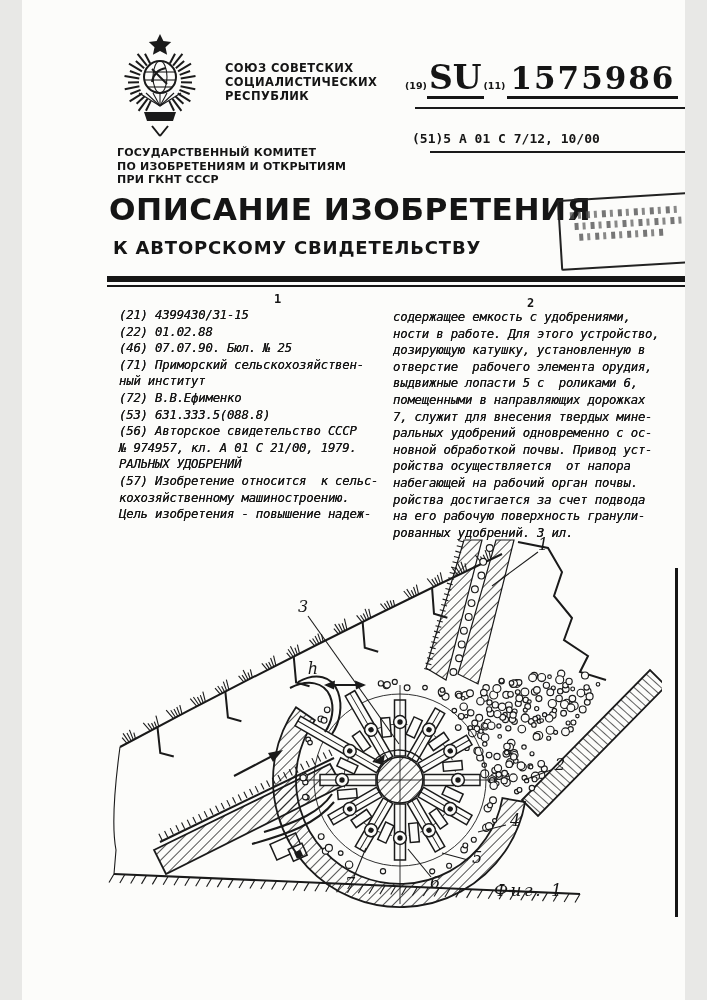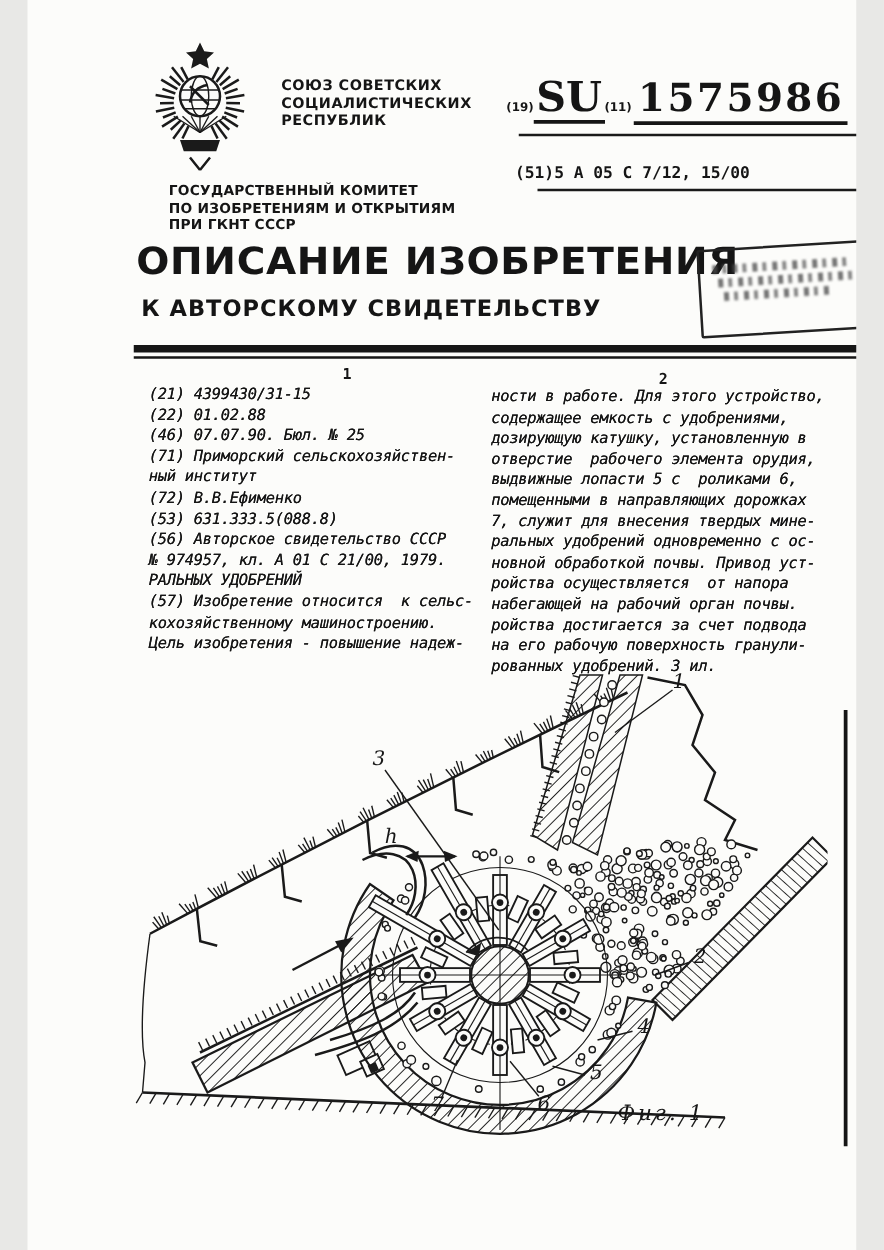--- a/index.html
+++ b/index.html
@@ -2,21 +2,21 @@
 <html><head>
 <meta charset="utf-8">
 <style>
   html,body{margin:0;padding:0;background:#e8e8e6;}
   .page{position:relative;width:663px;height:1000px;margin:0 auto;background:#fcfcfa;color:#151515;
         font-family:"DejaVu Sans",sans-serif;overflow:hidden;}
   .abs{position:absolute;}
 
   
   .union{left:203px;top:61px;font-size:11.5px;font-weight:bold;line-height:14px;letter-spacing:.4px;}
-  .committee{left:113px;top:146px;font-size:11px;font-weight:bold;line-height:13.5px;letter-spacing:.2px;}
+  .committee{left:95px;top:146px;font-size:11px;font-weight:bold;line-height:13.5px;letter-spacing:.2px;}
 
   
   .hdr{left:383px;top:60px;width:317px;height:50px;display:flex;align-items:baseline;white-space:nowrap;}
   .code-small{font-size:9.5px;font-weight:bold;}
   .hdr-su{font-family:"DejaVu Serif",serif;font-size:33px;font-weight:bold;border-bottom:3.5px solid #151515;line-height:36px;padding:0 2px;}
   .hdr-num{font-family:"DejaVu Serif",serif;font-size:31px;font-weight:bold;letter-spacing:2px;border-bottom:3px solid #151515;line-height:36px;padding:0 3px;margin-left:2px;}
   .hdr-kind{font-size:26px;font-weight:bold;margin-left:26px;letter-spacing:2px;}
   .hdr-rule{left:393px;top:107px;width:306px;height:2px;background:#1a1a1a;}
   .ipc-row{left:390px;top:131px;font-family:"DejaVu Sans Mono",monospace;font-size:13px;font-weight:bold;white-space:pre;}
   .ipc-rule{left:408px;top:151px;width:292px;height:1.8px;background:#1a1a1a;}
@@ -126,21 +126,21 @@
   </div>
 
   <div class="abs hdr">
     <span class="code-small">(19)</span>
     <span class="hdr-su">SU</span>
     <span class="code-small">(11)</span>
     <span class="hdr-num">1575986</span>
     <span class="hdr-kind">A 1</span>
   </div>
   <div class="abs hdr-rule"></div>
-  <div class="abs ipc-row">(51)5 A 05 C 7/12, 15/00</div>
+  <div class="abs ipc-row">(51)5 A 01 C 7/12, 10/00</div>
   <div class="abs ipc-rule"></div>
 
   <div class="abs doc-title">ОПИСАНИЕ ИЗОБРЕТЕНИЯ</div>
   <div class="abs doc-subtitle">К АВТОРСКОМУ СВИДЕТЕЛЬСТВУ</div>
 
   <div class="abs stamp">
     <div class="smudge"></div>
     <div class="smudge w2"></div>
     <div class="smudge w3"></div>
   </div>
@@ -161,22 +161,22 @@
     <div class="tl">(53) 631.333.5(088.8)</div>
     <div class="tl">(56) Авторское свидетельство СССР</div>
     <div class="tl">№ 974957, кл. А 01 С 21/00, 1979.</div>
     <div class="tl">РАЛЬНЫХ УДОБРЕНИЙ</div>
     <div class="tl">(57) Изобретение относится  к сельс-</div>
     <div class="tl">кохозяйственному машиностроению.</div>
     <div class="tl">Цель изобретения - повышение надеж-</div>
   </div>
 
   <div class="abs col" style="left:371px;top:309px;width:295px">
+    <div class="tl">содержащее емкость с удобрениями,</div>
     <div class="tl">ности в работе. Для этого устройство,</div>
-    <div class="tl">содержащее емкость с удобрениями,</div>
     <div class="tl">дозирующую катушку, установленную в</div>
     <div class="tl">отверстие  рабочего элемента орудия,</div>
     <div class="tl">выдвижные лопасти 5 с  роликами 6,</div>
     <div class="tl">помещенными в направляющих дорожках</div>
     <div class="tl">7, служит для внесения твердых мине-</div>
     <div class="tl">ральных удобрений одновременно с ос-</div>
     <div class="tl">новной обработкой почвы. Привод уст-</div>
     <div class="tl">ройства осуществляется  от напора</div>
     <div class="tl">набегающей на рабочий орган почвы.</div>
     <div class="tl">ройства достигается за счет подвода</div>

